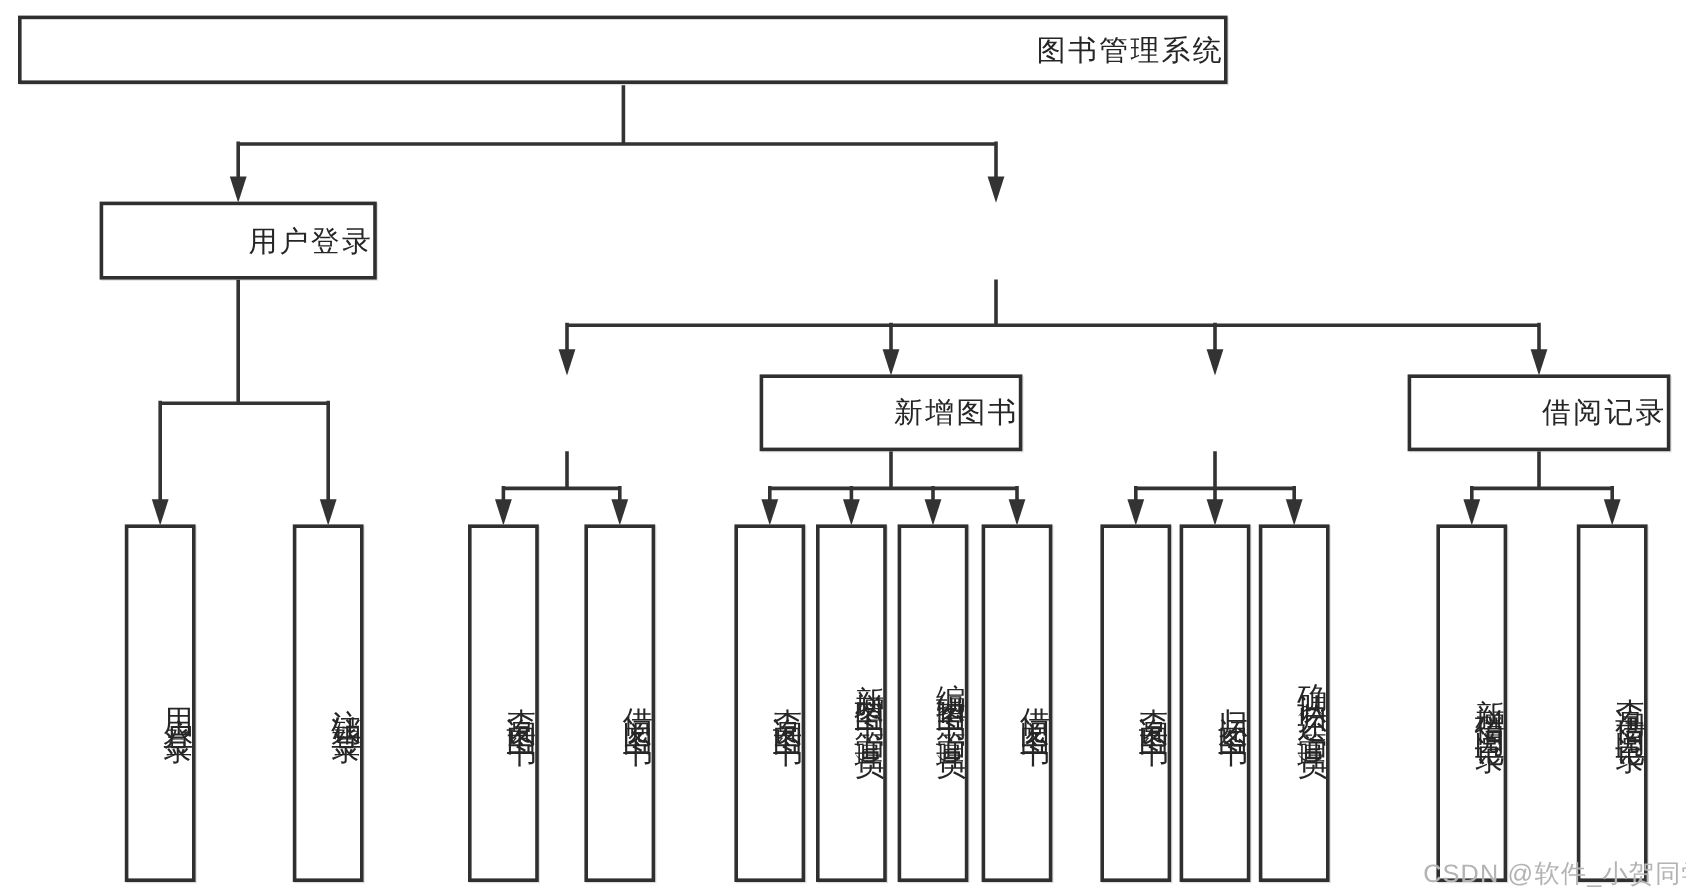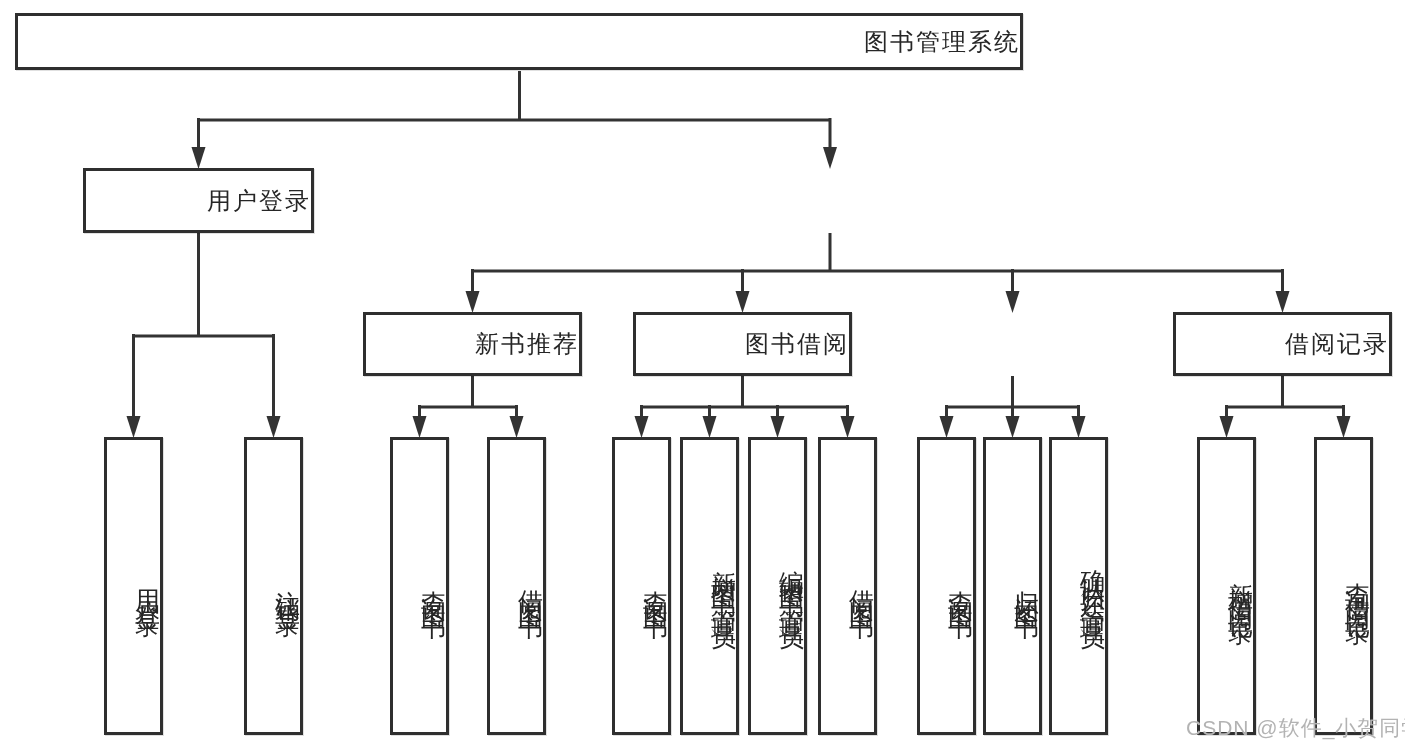--- a/index.html
+++ b/index.html
@@ -111,25 +111,22 @@
   </svg>
 
   <div class="box n-root">
     <span class="lbl">图书管理系统</span>
   </div>
 
   <div class="box n-user">
     <span class="lbl">用户登录</span>
   </div>
 
-  <div class="box lvl3 n-newbook">
-    <span class="lbl">新书推荐</span>
-  </div>
   <div class="box lvl3 n-borrow">
-    <span class="lbl">图书借阅</span>
+    <span class="lbl">新增图书</span>
   </div>
   <div class="box lvl3 n-records">
     <span class="lbl">借阅记录</span>
   </div>
 
   <div class="box leaf lf-1">
     <span class="v">用户登录</span>
   </div>
   <div class="box leaf lf-2">
     <span class="v">注销登录</span>

